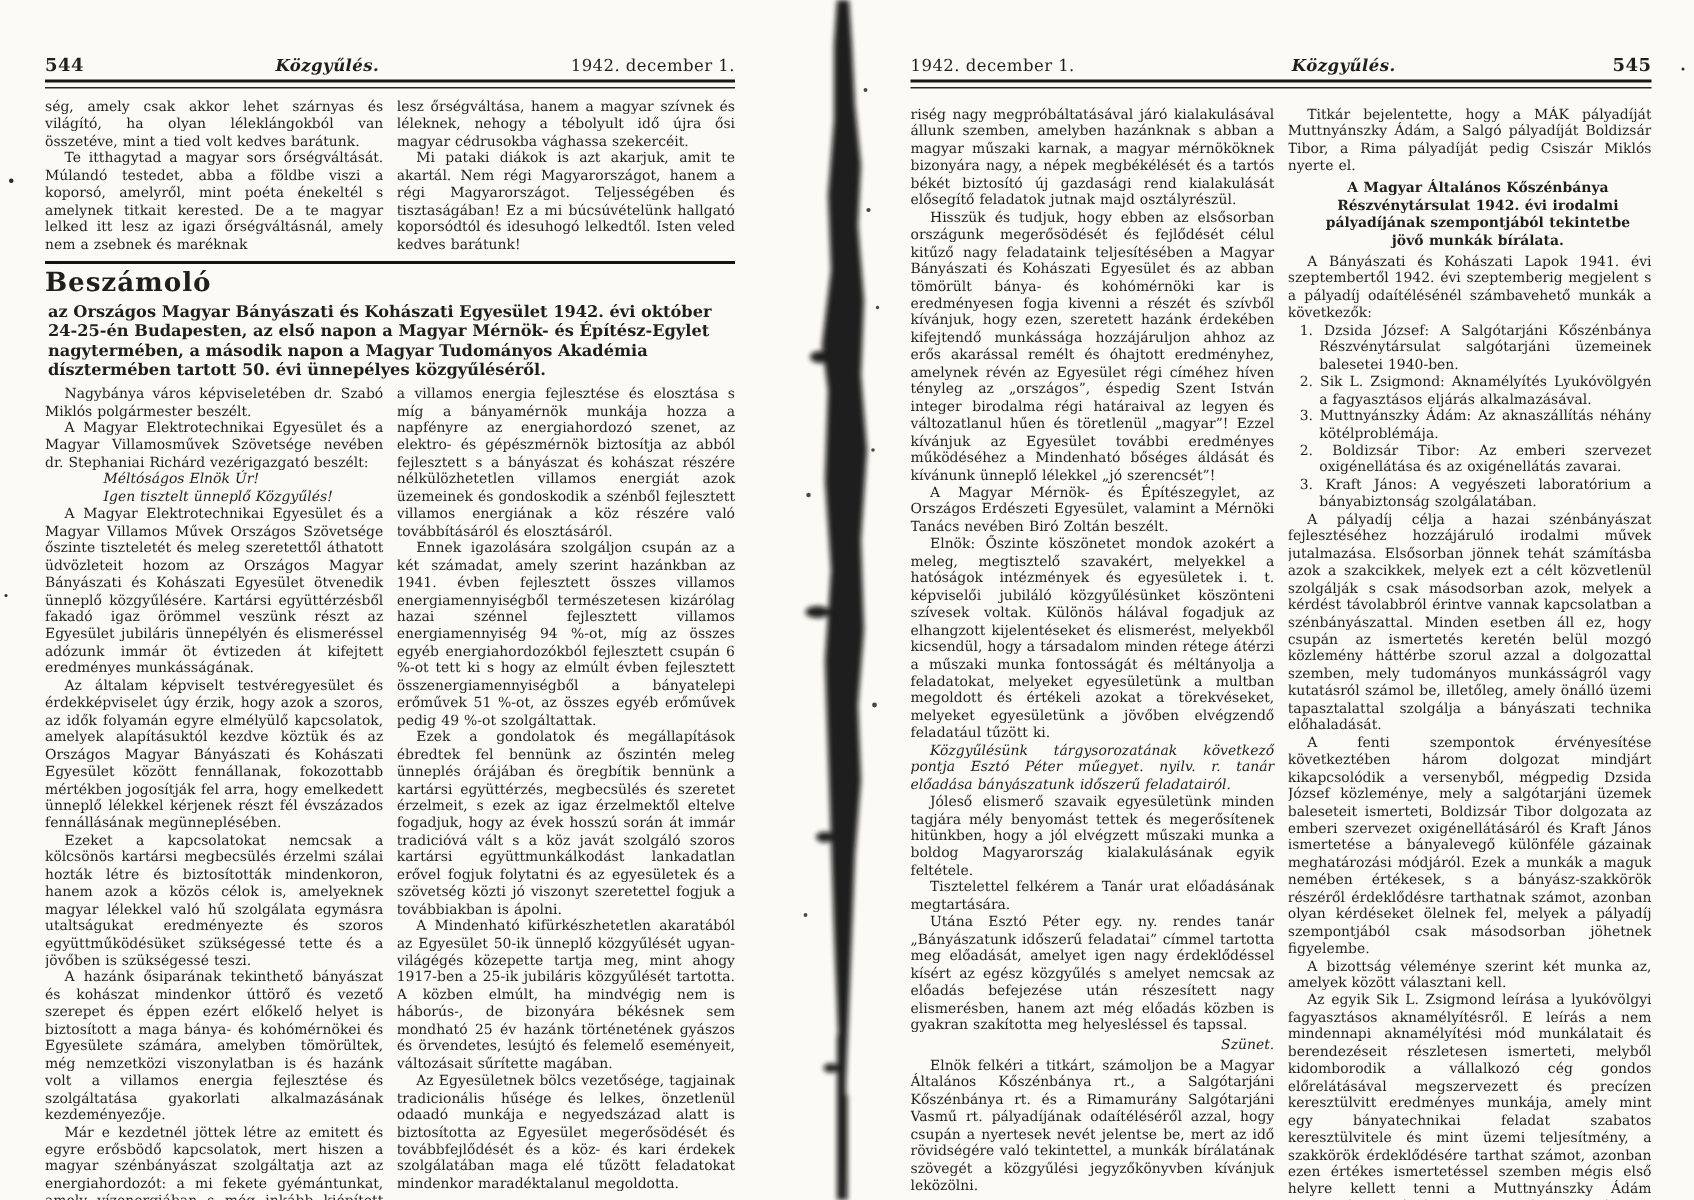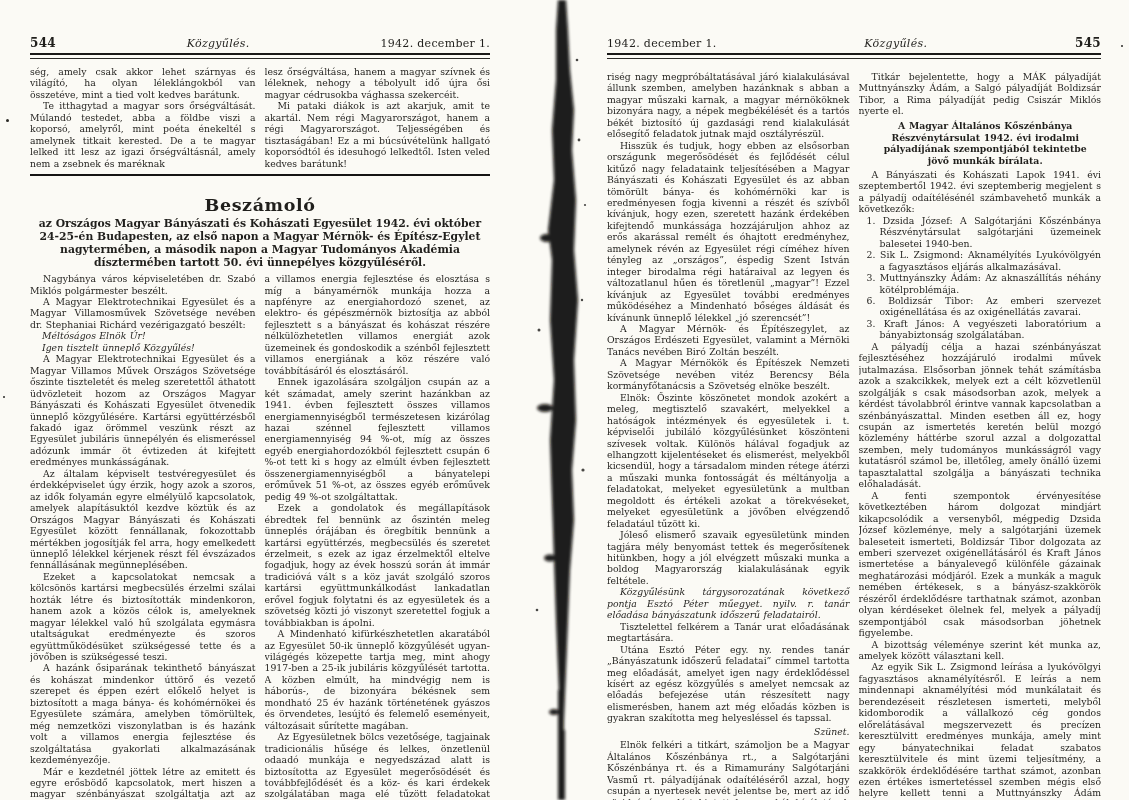--- a/index.html
+++ b/index.html
@@ -11,35 +11,35 @@
   }
   .sheet{position:absolute;inset:0;}
   .page{position:absolute;top:0;height:800px;overflow:hidden;}
   .page-left{left:0;width:548px;padding:0;}
   .page-right{left:583px;width:546px;}
   .inner-left{margin:9px 58px 0 30px;}
   .inner-right{margin:9px 28px 0 24px;}
   .hdr{display:flex;justify-content:space-between;align-items:baseline;
        font-size:11px;letter-spacing:.3px;}
   .hdr .pn{font-weight:bold;font-size:12px;}
-  .hdr .jt{font-style:italic;font-weight:normal;margin-top:28px;}
+  .hdr .jt{font-style:italic;font-weight:bold;margin-top:28px;}
   .hdr-rule{height:3px;border-top:2px solid #191817;border-bottom:1px solid #2a2927;margin-top:3px;}
   .section-rule{border-top:2.5px solid #151413;margin:5px 0 2px 0;}
   .cols{display:flex;gap:9px;}
   .col{flex:1;min-width:0;overflow:hidden;}
   .para{margin:0;font-size:9.3px;line-height:11.45px;word-spacing:.4px;}
   .p{text-indent:13px;text-align:justify;}
   .nofirst{text-indent:0;text-align:justify;}
-  .sal{font-style:italic;margin-left:12px;}
+  .sal{font-style:italic;margin-left:39px;}
   .italic{font-style:italic;text-indent:13px;text-align:justify;}
   .center-italic{font-style:italic;text-align:right;margin:2px 0;}
   .heading{font-weight:bold;text-align:center;margin:3px 2px 2px 13px;text-indent:0;line-height:11.8px;}
   .li{text-align:justify;padding-left:21px;text-indent:-13px;}
-  .article-title{font-weight:bold;text-align:center;font-size:17.5px;letter-spacing:.6px;margin:19px 0 2px 0;}
-  .article-subtitle{font-weight:bold;text-align:center;font-size:10.8px;line-height:13px;margin:0 2px;}
+  .article-title{font-weight:bold;font-size:17.5px;letter-spacing:.6px;margin:3px 0 2px 0;}
+  .article-subtitle{font-weight:bold;font-size:10.8px;line-height:13px;margin:0 2px;}
   .continuation{font-style:italic;text-align:center;font-size:9.5px;margin:3px 0 4px 0;}
   .topsec{margin-top:7px;margin-bottom:2px;}
   .artcols{margin-top:4px;}
   .rightcols{margin-top:12px;}
   .gutter{position:absolute;left:527px;top:0;width:70px;height:800px;pointer-events:none;}
   .speck{position:absolute;background:#2a2926;border-radius:50%;}
 </style>
 </head>
 <body>
 
@@ -102,37 +102,36 @@
         <span class="jt">Közgyűlés.</span>
         <span class="pn">545</span>
       </div>
       <div class="hdr-rule"></div>
 
       <div class="cols rightcols">
         <div class="col">
             <p class="para nofirst">riség nagy megpróbáltatásával járó kialakulásával állunk szemben, amelyben hazánknak s abban a magyar műszaki karnak, a magyar mérnököknek bizonyára nagy, a népek megbékélését és a tartós békét biztosító új gazdasági rend kialakulását elősegítő feladatok jutnak majd osztályrészül.</p>
             <p class="para p">Hisszük és tudjuk, hogy ebben az elsősorban országunk megerősödését és fejlődését célul kitűző nagy feladataink teljesítésében a Magyar Bányászati és Kohászati Egyesület és az abban tömörült bánya- és kohómérnöki kar is eredményesen fogja kivenni a részét és szívből kívánjuk, hogy ezen, szeretett hazánk érdekében kifejtendő munkássága hozzájáruljon ahhoz az erős akarással remélt és óhajtott eredményhez, amelynek révén az Egyesület régi címéhez híven tényleg az „országos”, éspedig Szent István integer birodalma régi határaival az legyen és változatlanul hűen és töretlenül „magyar”! Ezzel kívánjuk az Egyesület további eredményes működéséhez a Mindenható bőséges áldását és kívánunk ünneplő lélekkel „jó szerencsét”!</p>
             <p class="para p">A Magyar Mérnök- és Építészegylet, az Országos Erdészeti Egyesület, valamint a Mérnöki Tanács nevében Biró Zoltán beszélt.</p>
-            <p class="para p">A Magyar Mérnökök és Építészek Nemzeti Szövetsége nevében vitéz Berencsy Béla kormányfőtanácsis a Szövetség elnöke beszélt.</p>
             <p class="para p">Elnök: Őszinte köszönetet mondok azokért a meleg, megtisztelő szavakért, melyekkel a hatóságok intézmények és egyesületek i. t. képviselői jubiláló közgyűlésünket köszönteni szívesek voltak. Különös hálával fogadjuk az elhangzott kijelentéseket és elismerést, melyekből kicsendül, hogy a társadalom minden rétege átérzi a műszaki munka fontosságát és méltányolja a feladatokat, melyeket egyesületünk a multban megoldott és értékeli azokat a törekvéseket, melyeket egyesületünk a jövőben elvégzendő feladatául tűzött ki.</p>
+            <p class="para italic">Közgyűlésünk tárgysorozatának következő pontja Esztó Péter műegyet. nyilv. r. tanár előadása bányászatunk időszerű feladatairól.</p>
             <p class="para p">Jóleső elismerő szavaik egyesületünk minden tagjára mély benyomást tettek és megerősítenek hitünkben, hogy a jól elvégzett műszaki munka a boldog Magyarország kialakulásának egyik feltétele.</p>
-            <p class="para italic">Közgyűlésünk tárgysorozatának következő pontja Esztó Péter műegyet. nyilv. r. tanár előadása bányászatunk időszerű feladatairól.</p>
             <p class="para p">Tisztelettel felkérem a Tanár urat előadásának megtartására.</p>
             <p class="para p">Utána Esztó Péter egy. ny. rendes tanár „Bányászatunk időszerű feladatai” címmel tartotta meg előadását, amelyet igen nagy érdeklődéssel kísért az egész közgyűlés s amelyet nemcsak az előadás befejezése után részesített nagy elismerésben, hanem azt még előadás közben is gyakran szakította meg helyesléssel és tapssal.</p>
             <p class="para center-italic">Szünet.</p>
             <p class="para p">Elnök felkéri a titkárt, számoljon be a Magyar Általános Kőszénbánya rt., a Salgótarjáni Kőszénbánya rt. és a Rimamurány Salgótarjáni Vasmű rt. pályadíjának odaítéléséről azzal, hogy csupán a nyertesek nevét jelentse be, mert az idő rövidségére való tekintettel, a munkák bírálatának szövegét a közgyűlési jegyzőkönyvben kívánjuk leközölni.</p>
           </div>
         <div class="col">
             <p class="para p">Titkár bejelentette, hogy a MÁK pályadíját Muttnyánszky Ádám, a Salgó pályadíját Boldizsár Tibor, a Rima pályadíját pedig Csiszár Miklós nyerte el.</p>
             <p class="para heading">A Magyar Általános Kőszénbánya Részvénytársulat 1942. évi irodalmi pályadíjának szempontjából tekintetbe jövő munkák bírálata.</p>
             <p class="para p">A Bányászati és Kohászati Lapok 1941. évi szeptembertől 1942. évi szeptemberig megjelent s a pályadíj odaítélésénél számbavehető munkák a következők:</p>
             <p class="para li">1. Dzsida József: A Salgótarjáni Kőszénbánya Részvénytársulat salgótarjáni üzemeinek balesetei 1940-ben.</p>
             <p class="para li">2. Sik L. Zsigmond: Aknamélyítés Lyukóvölgyén a fagyasztásos eljárás alkalmazásával.</p>
             <p class="para li">3. Muttnyánszky Ádám: Az aknaszállítás néhány kötélproblémája.</p>
-            <p class="para li">6. Boldizsár Tibor: Az emberi szervezet oxigénellátása és az oxigénellátás zavarai.</p>
+            <p class="para li">2. Boldizsár Tibor: Az emberi szervezet oxigénellátása és az oxigénellátás zavarai.</p>
             <p class="para li">3. Kraft János: A vegyészeti laboratórium a bányabiztonság szolgálatában.</p>
             <p class="para p">A pályadíj célja a hazai szénbányászat fejlesztéséhez hozzájáruló irodalmi művek jutalmazása. Elsősorban jönnek tehát számításba azok a szakcikkek, melyek ezt a célt közvetlenül szolgálják s csak másodsorban azok, melyek a kérdést távolabbról érintve vannak kapcsolatban a szénbányászattal. Minden esetben áll ez, hogy csupán az ismertetés keretén belül mozgó közlemény háttérbe szorul azzal a dolgozattal szemben, mely tudományos munkásságról vagy kutatásról számol be, illetőleg, amely önálló üzemi tapasztalattal szolgálja a bányászati technika előhaladását.</p>
             <p class="para p">A fenti szempontok érvényesítése következtében három dolgozat mindjárt kikapcsolódik a versenyből, mégpedig Dzsida József közleménye, mely a salgótarjáni üzemek baleseteit ismerteti, Boldizsár Tibor dolgozata az emberi szervezet oxigénellátásáról és Kraft János ismertetése a bányalevegő különféle gázainak meghatározási módjáról. Ezek a munkák a maguk nemében értékesek, s a bányász-szakkörök részéről érdeklődésre tarthatnak számot, azonban olyan kérdéseket ölelnek fel, melyek a pályadíj szempontjából csak másodsorban jöhetnek figyelembe.</p>
             <p class="para p">A bizottság véleménye szerint két munka az, amelyek között választani kell.</p>
             <p class="para p">Az egyik Sik L. Zsigmond leírása a lyukóvölgyi fagyasztásos aknamélyítésről. E leírás a nem mindennapi aknamélyítési mód munkálatait és berendezéseit részletesen ismerteti, melyből kidomborodik a vállalkozó cég gondos előrelátásával megszervezett és precízen keresztülvitt eredményes munkája, amely mint egy bányatechnikai feladat szabatos keresztülvitele és mint üzemi teljesítmény, a szakkörök érdeklődésére tarthat számot, azonban ezen értékes ismertetéssel szemben mégis első helyre kellett tenni a Muttnyánszky Ádám aknakötél-problémákkal foglalkozó dolgozatát.</p>
             <p class="para p">Ez a dolgozat két részre oszlik. Az első részben az aknák és kötelek szerkezeti és üzemi adatainak táblázatába foglalása mellett ismerteti a dobra két rétegben rakódó kötél viszonyait és hátrányait, valamint a True-Lay kötelek előnyeit, s azon tapasztalatokat, melyeket abban az irányban szereztek, hogy a vezetőkorongnak nagy befolyása van az aknakötél élettartamára.</p>
           </div>
       </div>
     </div>
   </div>

